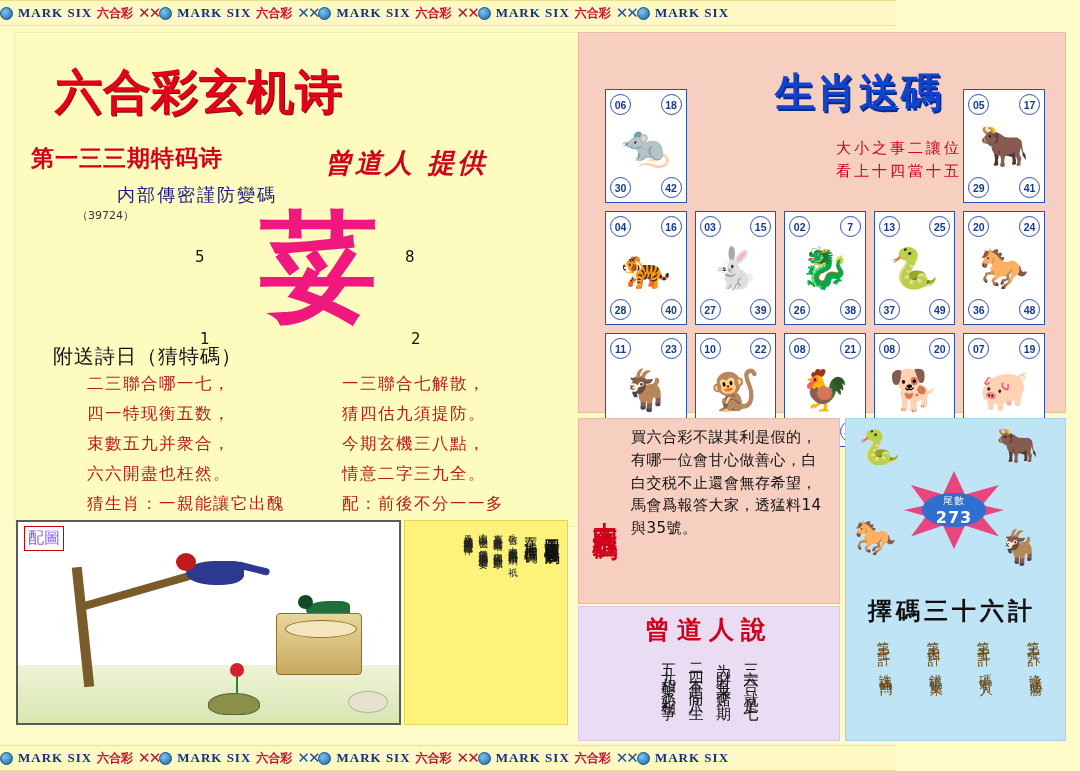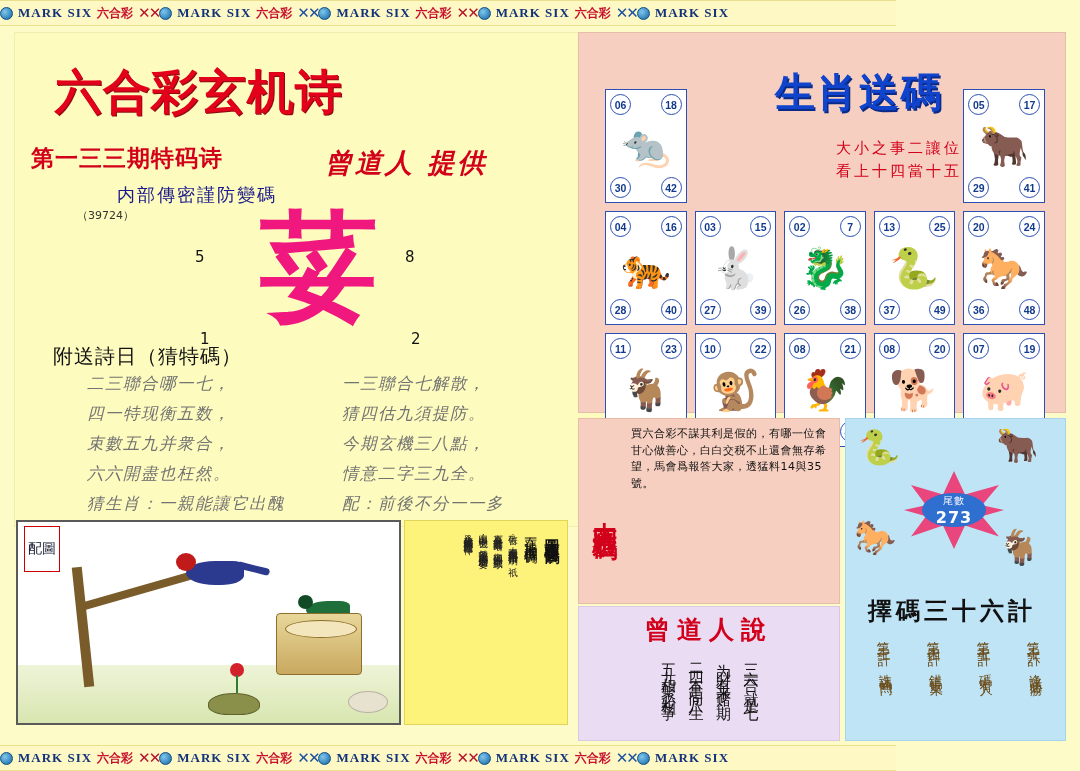--- a/index.html
+++ b/index.html
@@ -89,34 +89,34 @@
   .cn-bl { left:185px; top:297px; }
   .cn-br { left:396px; top:297px; }
 
   .songti-label {
     position:absolute; left:38px; top:310px;
     font-size:20px; color:#111; letter-spacing:1px;
   }
   .poem {
     position:absolute; left:72px; top:340px; width:470px;
     display:grid; grid-template-columns:1fr 1fr; row-gap:8px;
-    font-size:16.5px; color:#737373; letter-spacing:1.5px;font-style:italic;
+    font-size:16.5px; color:#b91c1c; letter-spacing:1.5px;
   }
   .poem div { white-space:nowrap; }
   .poem .pr { padding-left:20px; }
 
   
   .pic-box {
     position:absolute; left:16px; top:494px; width:385px; height:205px;
     background:#fff; border:2px solid #5a5a5a;
     overflow:hidden;
   }
   .pic-label {
     position:absolute; left:6px; top:4px;
-    font-size:14px; color:#0f172a; border:1px solid #c00; padding:13px 3px;
+    font-size:16px; color:#8b5cf6; border:1px solid #c00; padding:1px 3px;
     background:#fff;
   }
   .ground {
     position:absolute; left:0; bottom:0; width:100%; height:58px;
     background:linear-gradient(#eef4d8,#d8e6b0);
   }
   .stump {
     position:absolute; left:258px; bottom:48px; width:86px; height:62px;
     background:linear-gradient(#e8d79a,#c9a95f);
     border:1.5px solid #8d6e2a; border-radius:4px;
@@ -238,21 +238,21 @@
   }
   .inside-vtitle {
     width:52px; display:flex; align-items:center; justify-content:center;
   }
   .inside-vtitle span {
     writing-mode:vertical-rl; text-orientation:upright;
     font-size:25px; font-weight:bold; color:#d2001a; letter-spacing:5px;
   }
   .inside-body {
     flex:1; padding:7px 8px 7px 0;
-    font-size:11px; color:#111; line-height:1.52; letter-spacing:0.5px;
+    font-size:15px; color:#111; line-height:1.52; letter-spacing:0.5px;
   }
 
   
   .zeng-panel {
     position:absolute; left:578px; top:580px; width:262px; height:135px;
     background:#eadcf2; border:1px solid #d9c7e3;
   }
   .zeng-title {
     text-align:center; margin-top:6px;
     font-size:25px; font-weight:bold; color:#d2001a; letter-spacing:7px;

